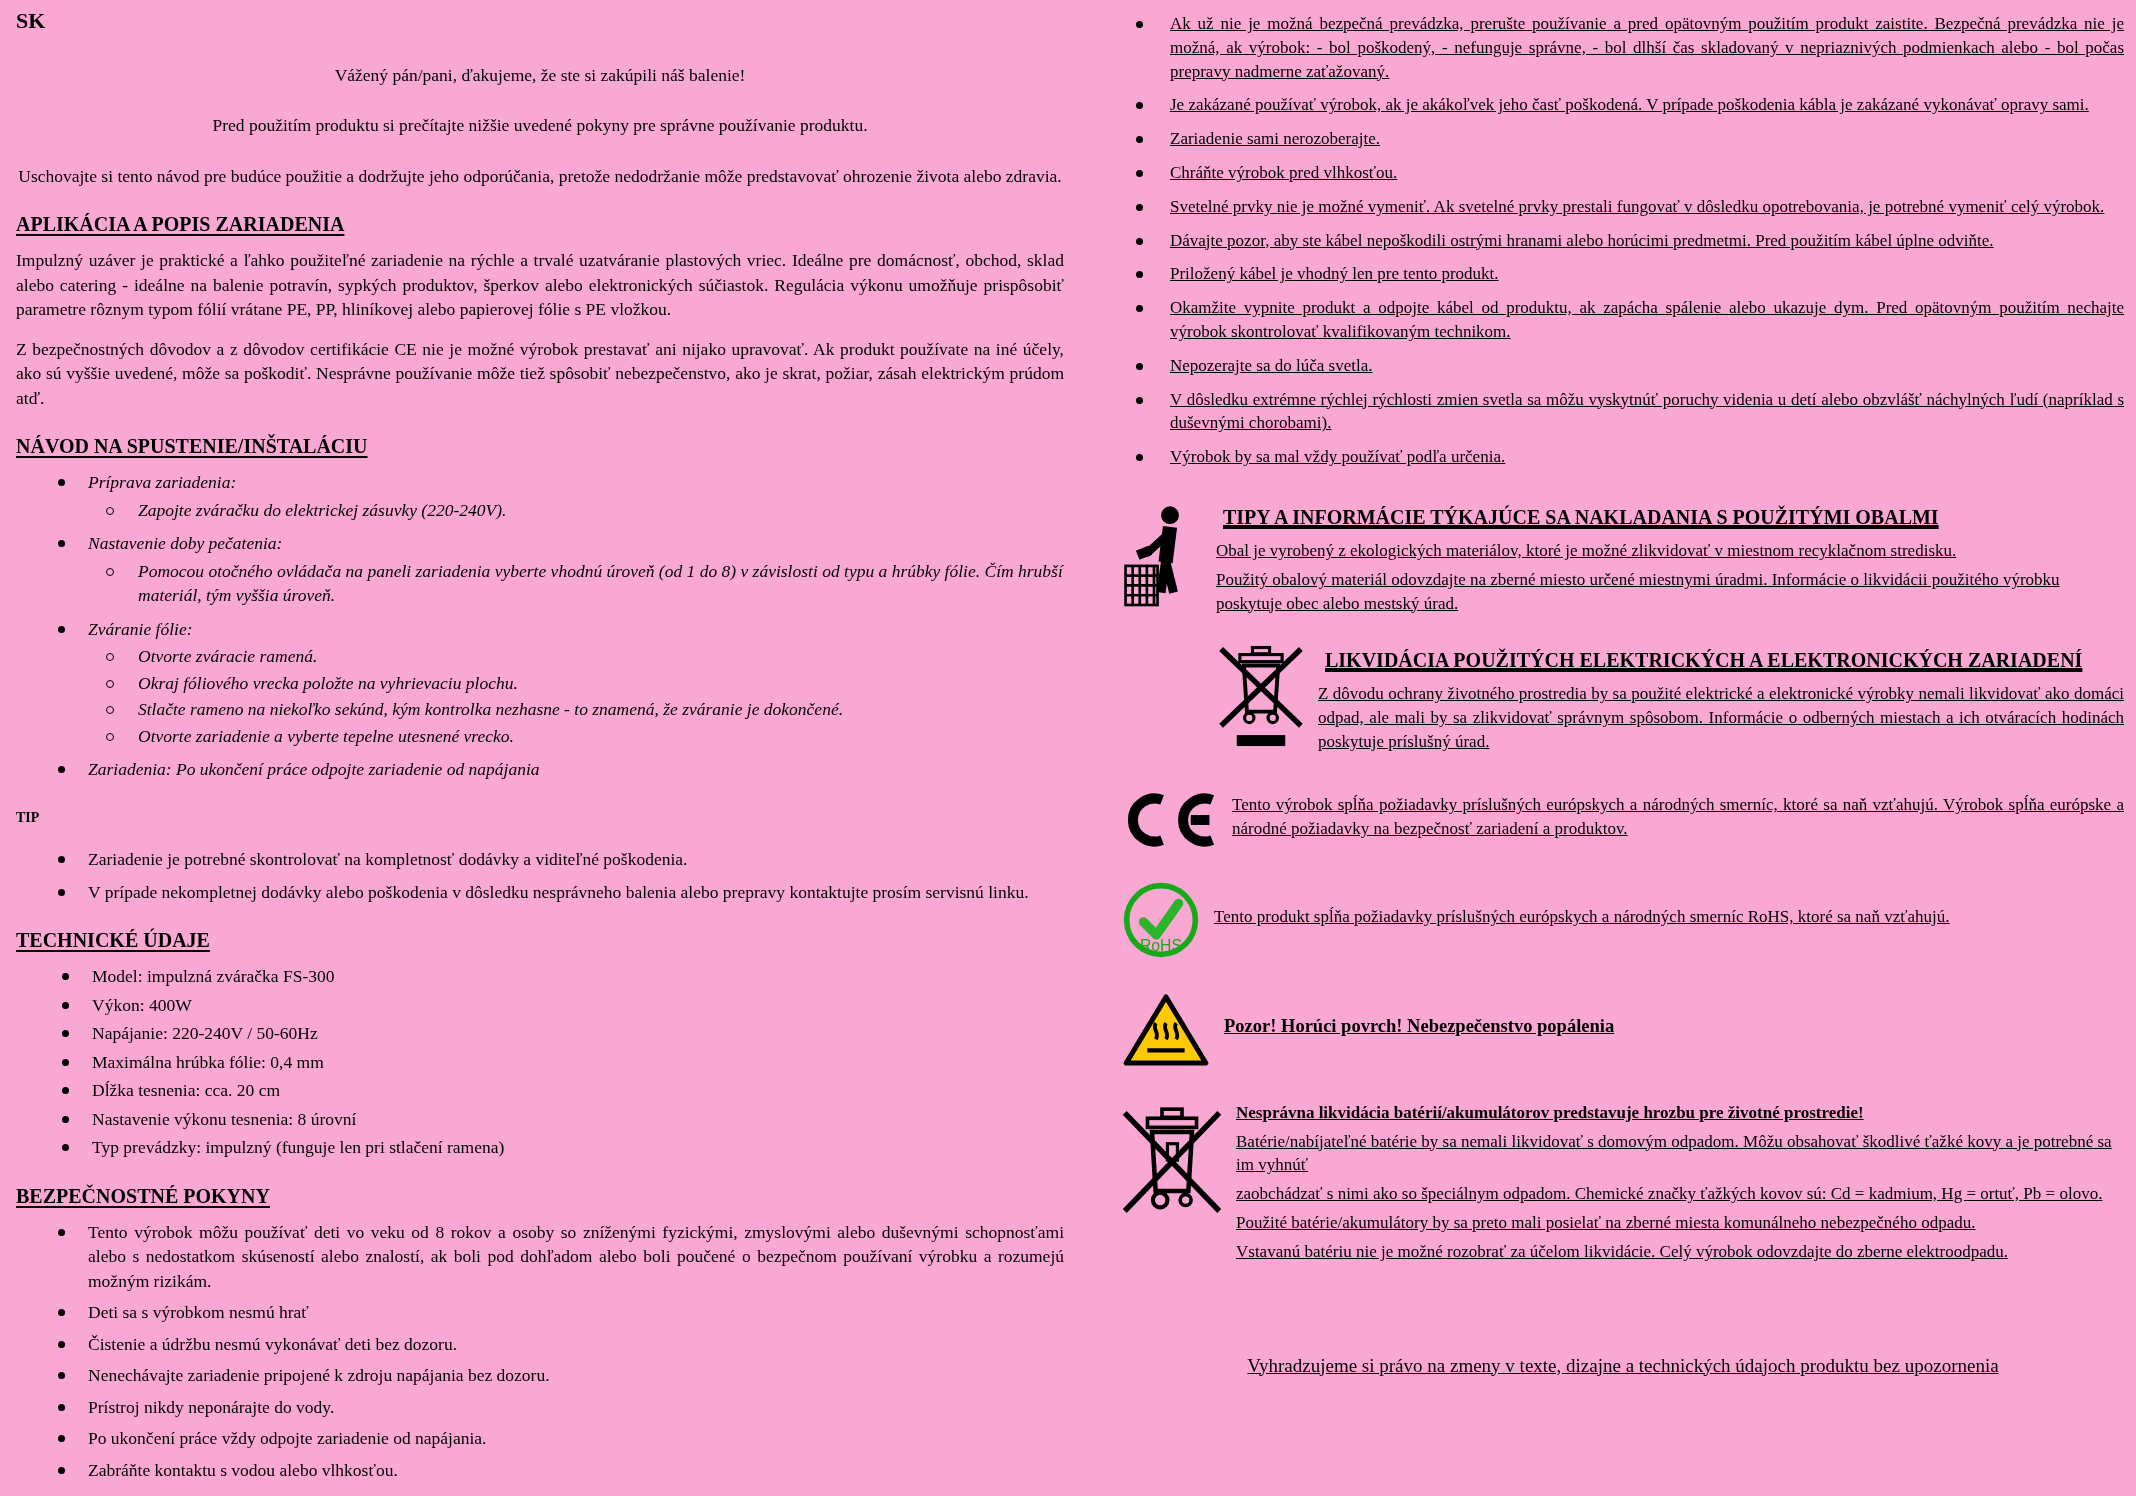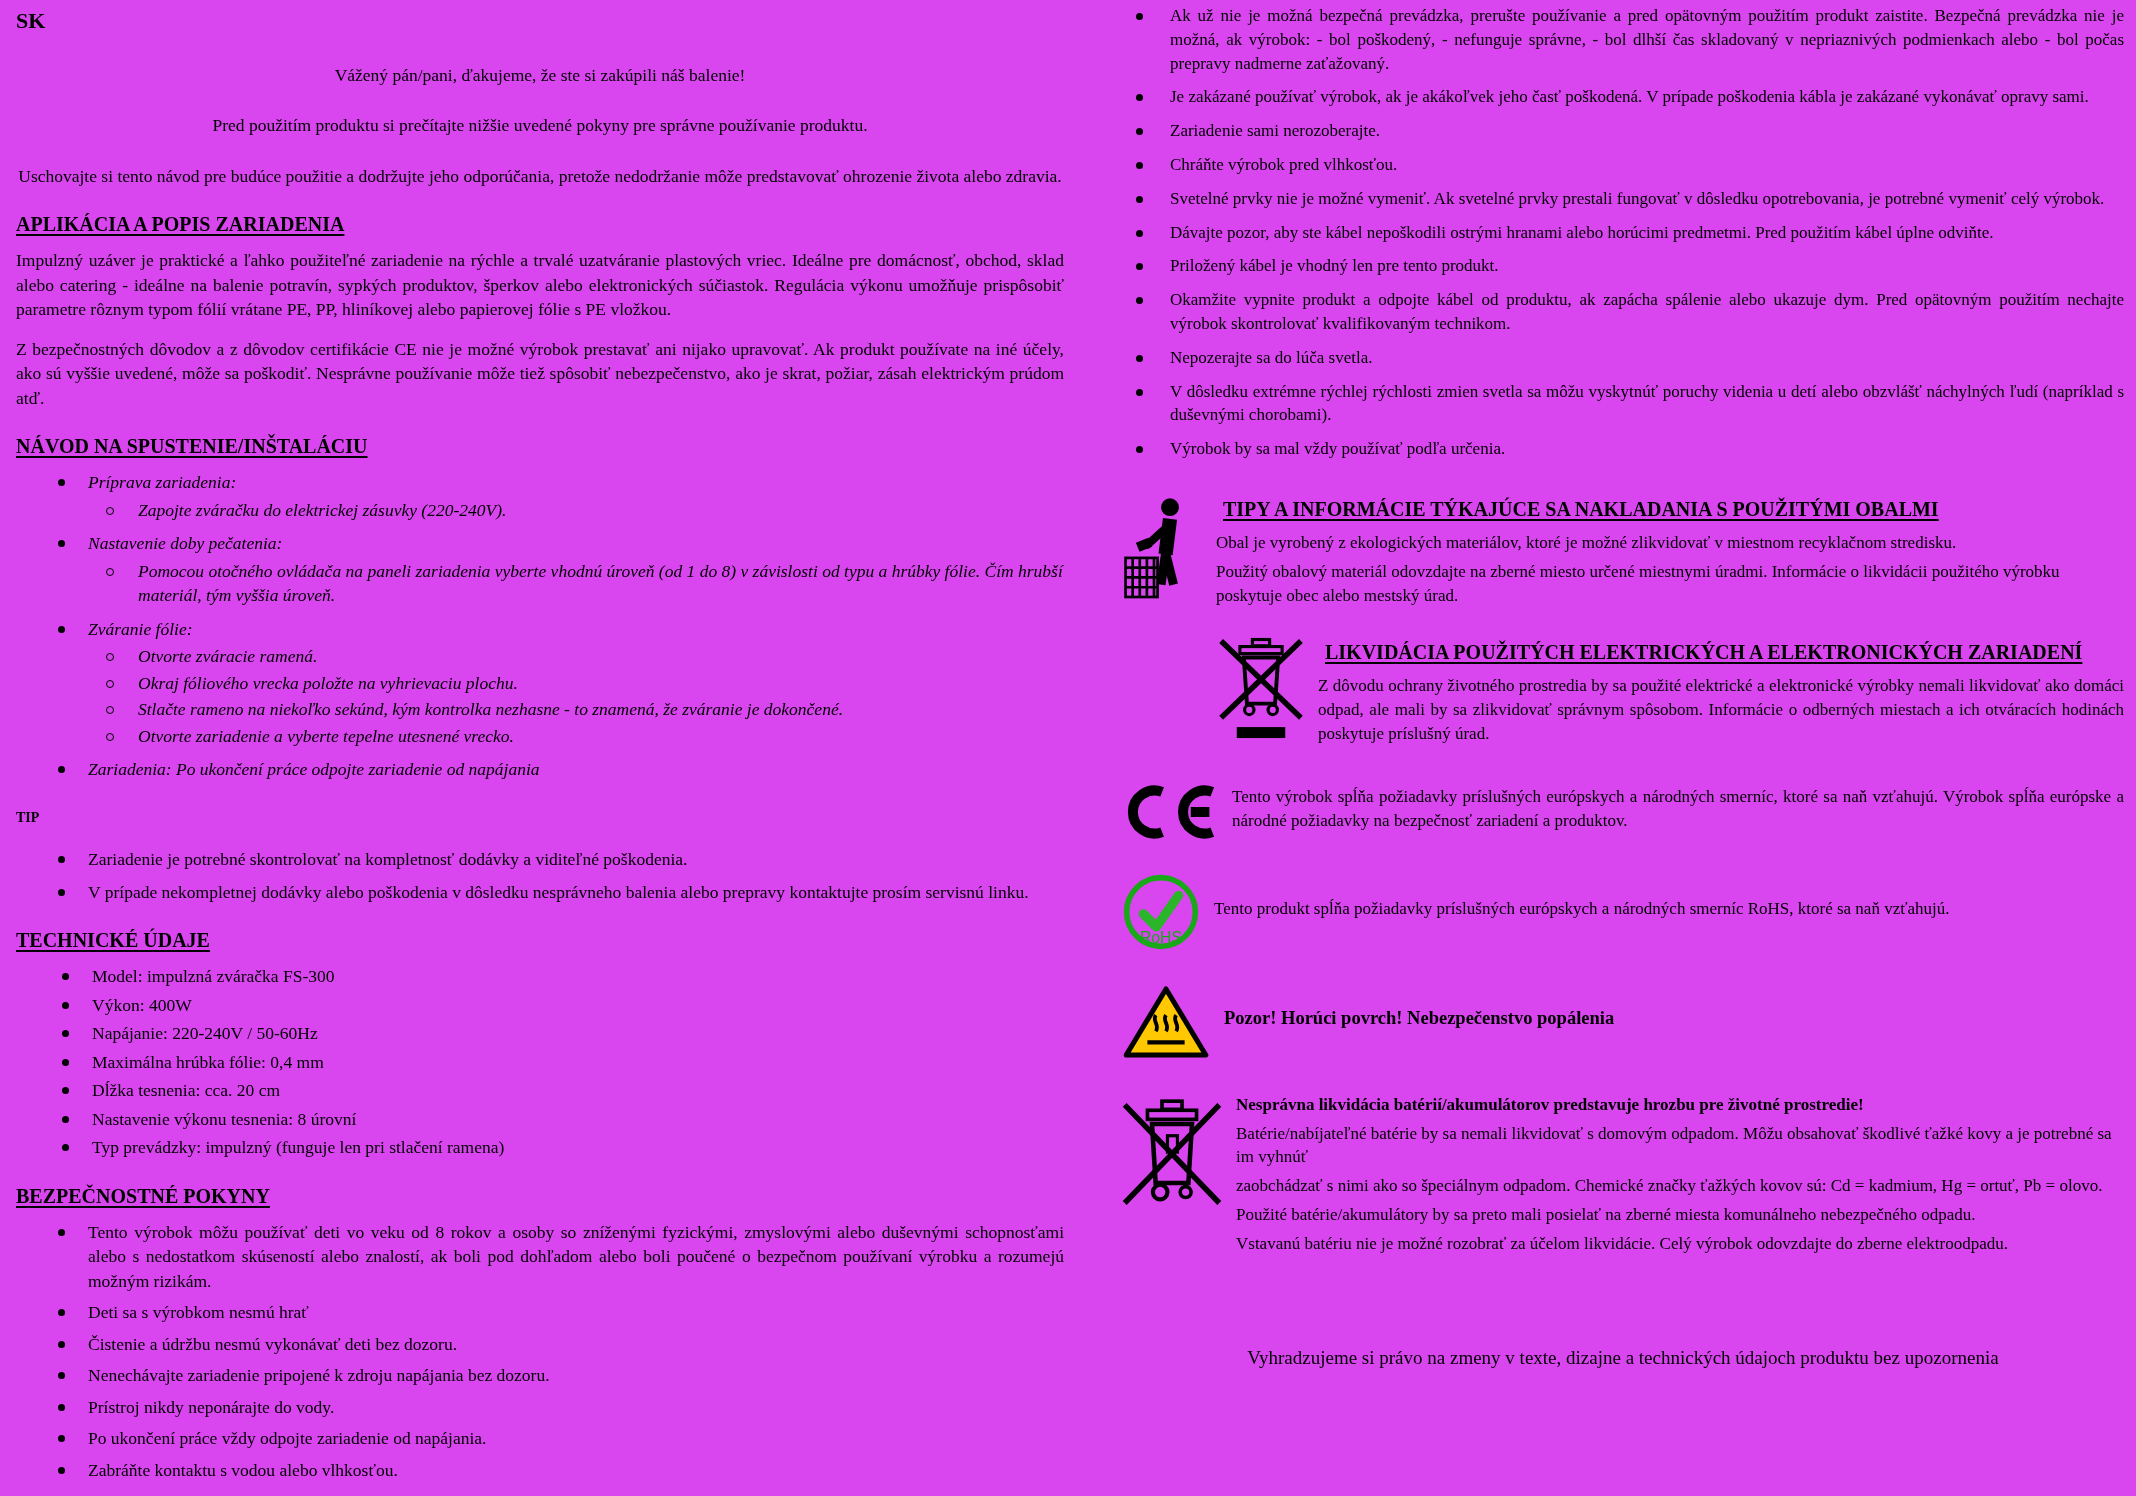--- a/index.html
+++ b/index.html
@@ -1,23 +1,23 @@
 <!DOCTYPE html>
 <html lang="sk"><head>
 <meta charset="utf-8">
 <style>
   html,body { margin:0; padding:0; background:#fff; }
   body {
     width:2136px; height:1496px; overflow:hidden;
     font-family:"Liberation Serif", serif; color:#000;
     font-size:17.5px; line-height:1.4;
   }
-  .page { position:relative; width:2136px; height:1496px; background:#d946ef; }
+  .page { position:relative; width:2136px; height:1496px; background:#f9a8d4; }
   .col-left  { position:absolute; left:16px;  top:6px;  width:1048px; }
-  .col-right { position:absolute; left:1122px; top:4px; width:1002px; font-size:17px; }
+  .col-right { position:absolute; left:1122px; top:12px; width:1002px; font-size:17px;text-decoration:underline; }
 
   p { margin:0; }
   .center { text-align:center; }
   .just   { text-align:justify; }
 
   .sk { font-weight:bold; font-size:22px; }
   .intro { margin-top:26px; }
 
   h2.head {
     font-size:20px; font-weight:bold; margin:22px 0 10px;

